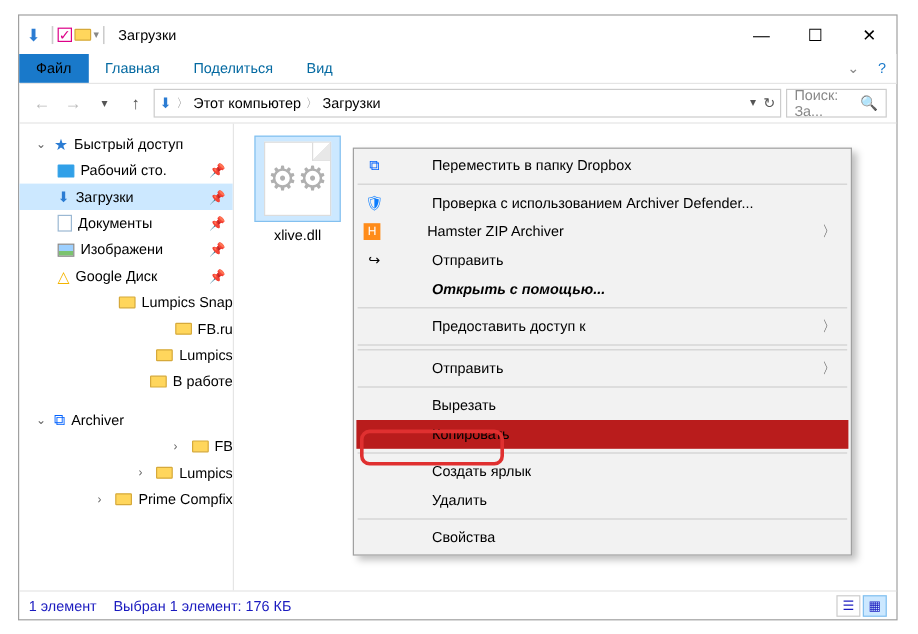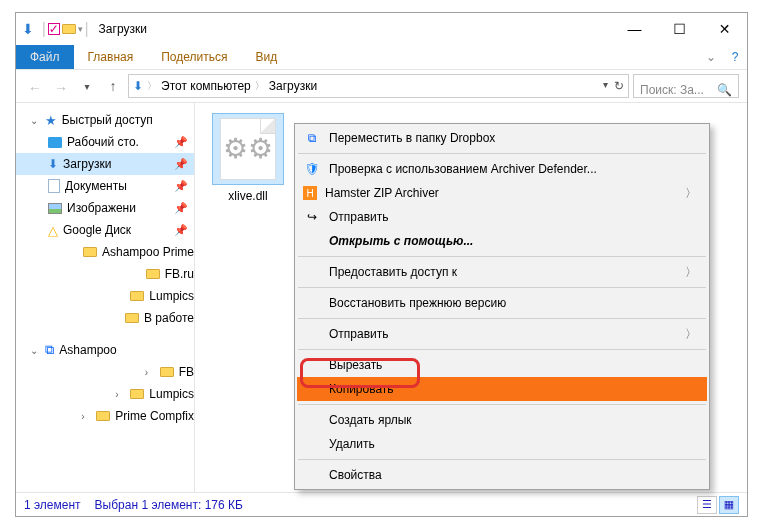--- a/index.html
+++ b/index.html
@@ -4,31 +4,31 @@
 <style>
 * { box-sizing: border-box; font-family: "Segoe UI", Tahoma, sans-serif; }
 body { margin: 0; background: #fff; width: 765px; height: 528px; overflow: hidden; position: relative; }
 .window { position: absolute; left: 15px; top: 12px; width: 733px; height: 505px; border: 1px solid #a0a0a0; background: #fff; display: flex; flex-direction: column; }
 .titlebar { height: 32px; display: flex; align-items: center; padding: 0 0 0 6px; }
 .titlebar .qat { display: flex; align-items: center; gap: 2px; }
 .titlebar .title { margin-left: 10px; font-size: 12px; }
 .win-controls { margin-left: auto; display: flex; }
 .win-btn { width: 45px; height: 30px; display: flex; align-items: center; justify-content: center; font-size: 14px; }
 .ribbon { height: 25px; background: #fff; border-bottom: 1px solid #e5e5e5; display: flex; align-items: stretch; font-size: 12px; }
-.ribbon .tab { padding: 0 14px; display: flex; align-items: center; color: #a16207; }
-.ribbon .file-tab { background: #1979ca; color: #e5e5e5; }
+.ribbon .tab { padding: 0 14px; display: flex; align-items: center; color: #0369a1; }
+.ribbon .file-tab { background: #1979ca; color: #000000; }
 .ribbon .spacer { flex: 1; }
 .ribbon .help { width: 24px; display: flex; align-items: center; justify-content: center; }
 .addrbar { height: 33px; display: flex; align-items: center; padding: 0 8px; gap: 4px; border-bottom: 1px solid #e5e5e5; }
 .nav-btn { width: 22px; height: 22px; display: flex; align-items: center; justify-content: center; color: #555; font-size: 14px; }
 .nav-btn.disabled { color: #bbb; }
 .breadcrumb { flex: 1; height: 24px; border: 1px solid #ccc; display: flex; align-items: center; padding: 0 4px; font-size: 12px; gap: 4px; }
 .bc-sep { color: #888; font-size: 10px; }
 .bc-end { margin-left: auto; display: flex; gap: 6px; color: #555; }
-.searchbox { width: 106px; height: 24px; border: 1px solid #ccc; display: flex; align-items: flex-end; padding: 0 6px; font-size: 12px; color: #888; gap: 4px; }
+.searchbox { width: 84px; height: 24px; border: 1px solid #ccc; display: flex; align-items: center; padding: 0 6px; font-size: 12px; color: #888; gap: 4px; }
 .body { flex: 1; display: flex; min-height: 0; }
 .nav-pane { width: 179px; border-right: 1px solid #e5e5e5; overflow: hidden; padding-top: 6px; }
 .tree-item { display: flex; align-items: center; height: 22px; font-size: 12px; padding-left: 14px; gap: 5px; white-space: nowrap; overflow: hidden; }
 .tree-item.child { padding-left: 32px; justify-content: flex-end; }
 .tree-item.selected { background: #cce8ff; }
 .tree-item .exp { width: 10px; font-size: 10px; color: #666; }
 .tree-item .pin { margin-left: auto; margin-right: 6px; color: #888; font-size: 11px; }
 .content { flex: 1; position: relative; padding: 10px; }
 .file-item { width: 86px; text-align: center; font-size: 12px; }
 .file-thumb { width: 72px; height: 72px; margin: 0 auto 4px; border: 1px solid #83c0ef; background: #cce8ff; display: flex; align-items: center; justify-content: center; position: relative; }
@@ -37,24 +37,24 @@
 .gears { color: #b0b0b0; font-size: 28px; line-height: 1; }
 .statusbar { height: 24px; border-top: 1px solid #e5e5e5; display: flex; align-items: center; font-size: 12px; padding: 0 8px; color: #1a1abf; gap: 14px; }
 .statusbar .views { margin-left: auto; display: flex; gap: 2px; }
 .view-btn { width: 20px; height: 18px; border: 1px solid #ccc; display: flex; align-items: center; justify-content: center; font-size: 11px; }
 .view-btn.active { background: #cce8ff; border-color: #83c0ef; }
 
 
 .context-menu { position: absolute; left: 294px; top: 123px; width: 416px; background: #f2f2f2; border: 1px solid #a0a0a0; box-shadow: 4px 4px 6px rgba(0,0,0,0.25); font-size: 12px; padding: 2px; }
 .cm-item { height: 24px; display: flex; align-items: center; padding: 0 10px 0 6px; gap: 8px; position: relative; }
 .cm-item .cm-icon { width: 18px; display: flex; justify-content: center; align-items: center; font-size: 12px; }
-.cm-item .cm-text { flex: 1; }
+.cm-item .cm-text { flex: 1; margin-left: 31px; }
 .cm-item .cm-arrow { color: #555; font-size: 12px; }
 .cm-item.bold .cm-text { font-weight: bold; font-style: italic; }
-.cm-item.highlighted { background: #f97316; }
+.cm-item.highlighted { background: #b91c1c; }
 .cm-sep { height: 1px; background: #d0d0d0; margin: 3px 1px; }
 .cm-red-ring { position: absolute; left: 300px; top: 358px; width: 120px; height: 30px; border: 3px solid #e03030; border-radius: 8px; pointer-events: none; }
 .ic-folder { background: #ffd65c; border: 1px solid #d6a93a; border-radius: 1px; width: 14px; height: 10px; }
 .ic-star { color: #2b7cd3; font-size: 13px; }
 .ic-down { color: #2b7cd3; font-size: 14px; }
 .ic-doc { width: 12px; height: 14px; background: #fff; border: 1px solid #9bb8d3; }
 .ic-img { width: 14px; height: 11px; background: linear-gradient(#9dd0ff 60%, #7cc36f 60%); border: 1px solid #888; }
 .ic-gd { color: #f4b400; font-size: 13px; }
 .ic-dropbox { color: #0061fe; font-size: 13px; }
 .ic-monitor { width: 14px; height: 11px; background: #31a0e8; border: 1px solid #31a0e8; border-radius: 1px; }
@@ -140,39 +140,39 @@
           <span>Изображени</span>
           <span class="pin">📌</span>
         </div>
       <div class="tree-item child">
           <span class="ic-gd">△</span>
           <span>Google Диск</span>
           <span class="pin">📌</span>
         </div>
       <div class="tree-item child">
           <span class="ic-folder"></span>
-          <span>Ashampoo Prime</span>
+          <span>Lumpics Snap</span>
         </div>
       <div class="tree-item child">
           <span class="ic-folder"></span>
           <span>FB.ru</span>
         </div>
       <div class="tree-item child">
           <span class="ic-folder"></span>
           <span>Lumpics</span>
         </div>
       <div class="tree-item child">
           <span class="ic-folder"></span>
           <span>В работе</span>
         </div>
       <div style="height:10px"></div>
       <div class="tree-item">
           <span class="exp">⌄</span>
           <span class="ic-dropbox">⧉</span>
-          <span>Ashampoo</span>
+          <span>Archiver</span>
         </div>
       <div class="tree-item child">
           <span class="exp">›</span>
           <span class="ic-folder"></span>
           <span>FB</span>
         </div>
       <div class="tree-item child">
           <span class="exp">›</span>
           <span class="ic-folder"></span>
           <span>Lumpics</span>
@@ -229,24 +229,20 @@
       <span class="cm-icon"></span>
       <span class="cm-text">Открыть с помощью...</span>
     </div>
   <div class="cm-sep"></div>
   <div class="cm-item">
       <span class="cm-icon"></span>
       <span class="cm-text">Предоставить доступ к</span>
       <span class="cm-arrow">〉</span>
     </div>
   <div class="cm-sep"></div>
-  <div class="cm-item">
-      <span class="cm-icon"></span>
-      <span class="cm-text">Восстановить прежнюю версию</span>
-    </div>
   <div class="cm-sep"></div>
   <div class="cm-item">
       <span class="cm-icon"></span>
       <span class="cm-text">Отправить</span>
       <span class="cm-arrow">〉</span>
     </div>
   <div class="cm-sep"></div>
   <div class="cm-item">
       <span class="cm-icon"></span>
       <span class="cm-text">Вырезать</span>

